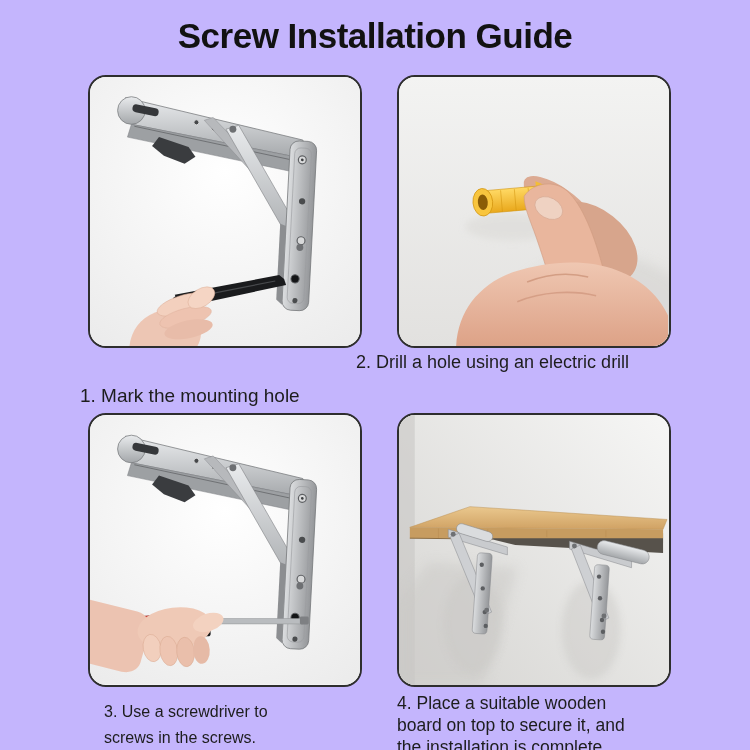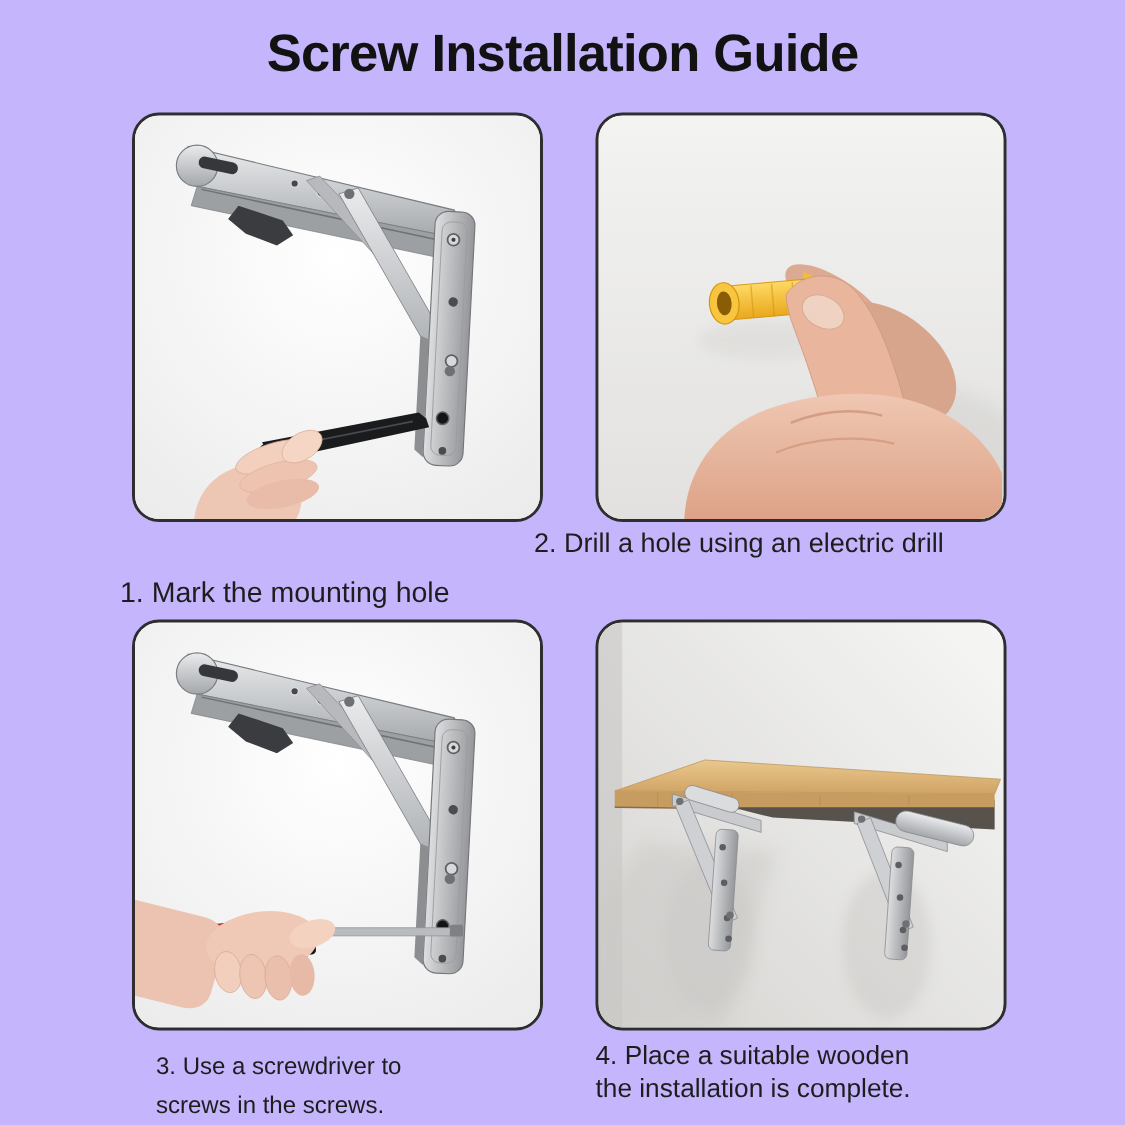--- a/index.html
+++ b/index.html
@@ -229,16 +229,17 @@
         <circle cx="204" cy="186" r="2.2" fill="#5c5e61" stroke="none"></circle>
         <circle cx="206" cy="208" r="2.2" fill="#5c5e61" stroke="none"></circle>
         <circle cx="207" cy="220" r="2.2" fill="#5c5e61" stroke="none"></circle>
         <circle cx="178" cy="133" r="2.5" fill="#6e7073" stroke="none"></circle>
         <circle cx="208" cy="204" r="2.5" fill="#6e7073" stroke="none"></circle>
       </g>
     </svg>
   </div>
   <div class="caption cap-4">
     <span class="line">4. Place a suitable wooden</span>
+    <span class="line">board on top to secure it, and</span>
     <span class="line">the installation is complete.</span>
   </div>
 
 </div>
 
 </body></html>

